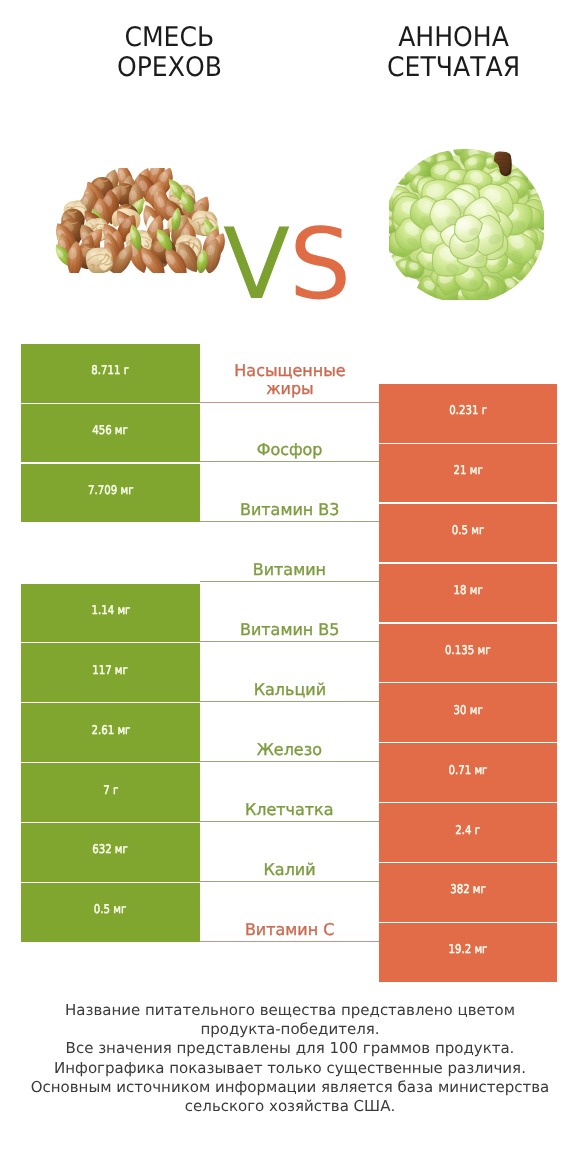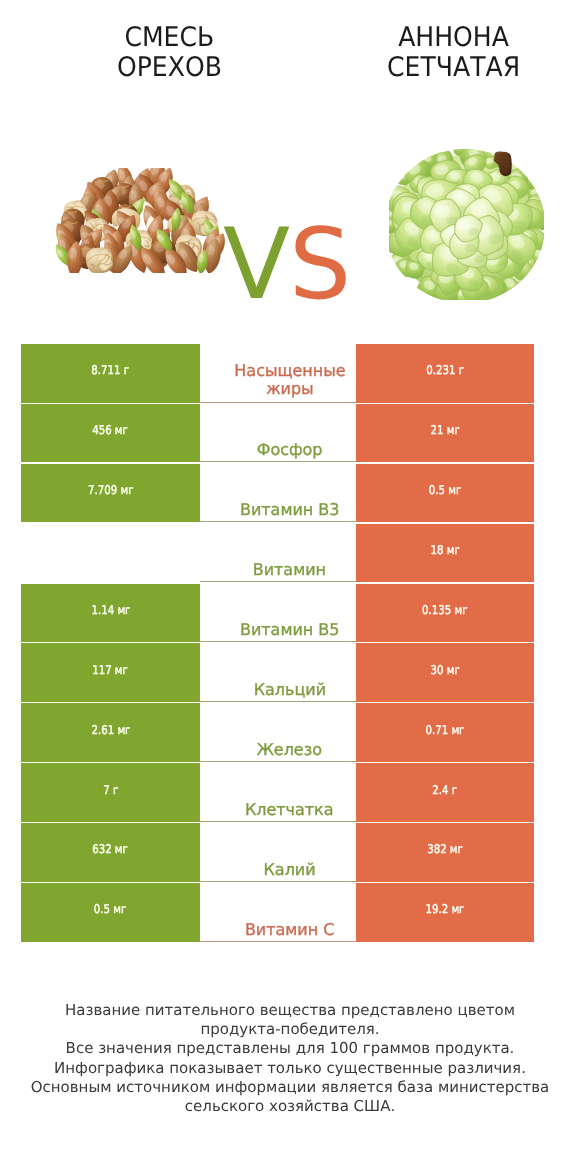--- a/index.html
+++ b/index.html
@@ -22,21 +22,21 @@
 
 .table{position:absolute;left:0;top:344px;width:580px;}
 .trow{position:relative;height:59.9px;}
 .cell{position:absolute;top:0;height:58.6px;display:flex;align-items:center;justify-content:center;text-align:center;}
 .cell-mid{align-items:flex-end;box-sizing:border-box;}
 .cell-mid.two-line{align-items:flex-start;padding-top:20px;}
 .cell-left .sq,.cell-right .sq{position:relative;top:-3px;}
 .sq{display:inline-block;transform:scaleX(0.85);}
 .cell-left,.cell-right{color:#fdfff2;font-size:12px;font-weight:400;-webkit-text-stroke:0.45px #fdfff2;}
 .cell-left{left:21px;width:179px;background:#81a62f;}
-.cell-right{left:356px;width:178px;background:#e26b48;}
+.cell-right{left:379px;width:178px;background:#e26b48;margin-top:40px;}
 .cell-mid{left:200px;width:179px;font-size:16.3px;font-weight:400;line-height:18px;background:#fff;}
 .cell-mid .sq{transform:scaleX(0.98);max-width:148px;position:relative;top:-2px;}
 .cell-mid.win-left{color:#7d9c3e;-webkit-text-stroke:0.35px #7d9c3e;border-bottom:1px solid #9aa67c;}
 .cell-mid.win-right{color:#cc6a50;-webkit-text-stroke:0.35px #cc6a50;border-bottom:1px solid #c29588;}
 
 .footer{position:absolute;left:0;top:1001px;width:580px;text-align:center;color:#3a3a3a;font-size:15px;line-height:19.2px;}
 .fline{display:block;}
 </style>
 </head>
 <body>

